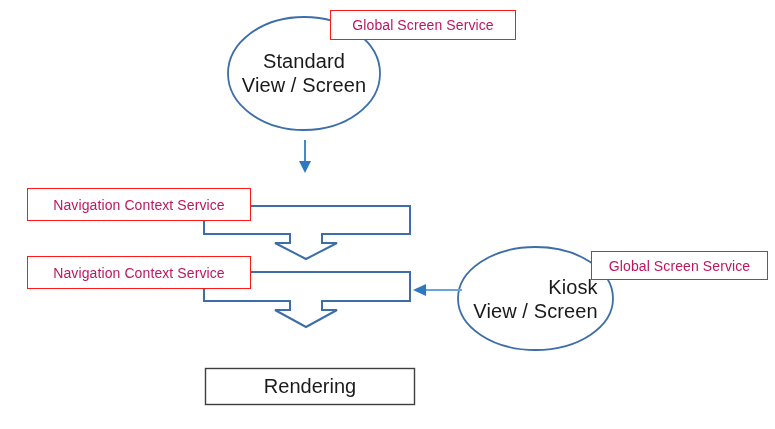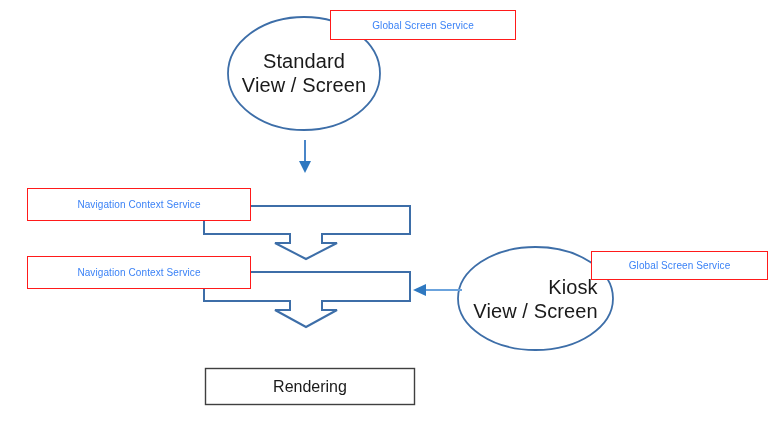--- a/index.html
+++ b/index.html
@@ -38,35 +38,35 @@
   .ellipse-label {
     font-size: 20px;
     color: #1a1a1a;
     letter-spacing: 0.1px;
   }
   .context-label {
     font-size: 16px;
     color: #1a1a1a;
   }
   .rendering-label {
-    font-size: 16px;
+    font-size: 20px;
     color: #1a1a1a;
   }
   .annotation-box {
     position: absolute;
     box-sizing: border-box;
     border: 1.4px solid #ff1a1a;
     background: #ffffff;
     display: flex;
     align-items: center;
     justify-content: center;
   }
   .annotation-text {
-    font-size: 10px;
-    color: #3b82f6;
+    font-size: 14px;
+    color: #be185d;
     white-space: nowrap;
     letter-spacing: 0.1px;
   }
 </style>
 </head>
 <body>
 
 <div id="diagram-canvas">
 
   <svg id="diagram-svg" viewBox="0 0 775 429" xmlns="http://www.w3.org/2000/svg">

